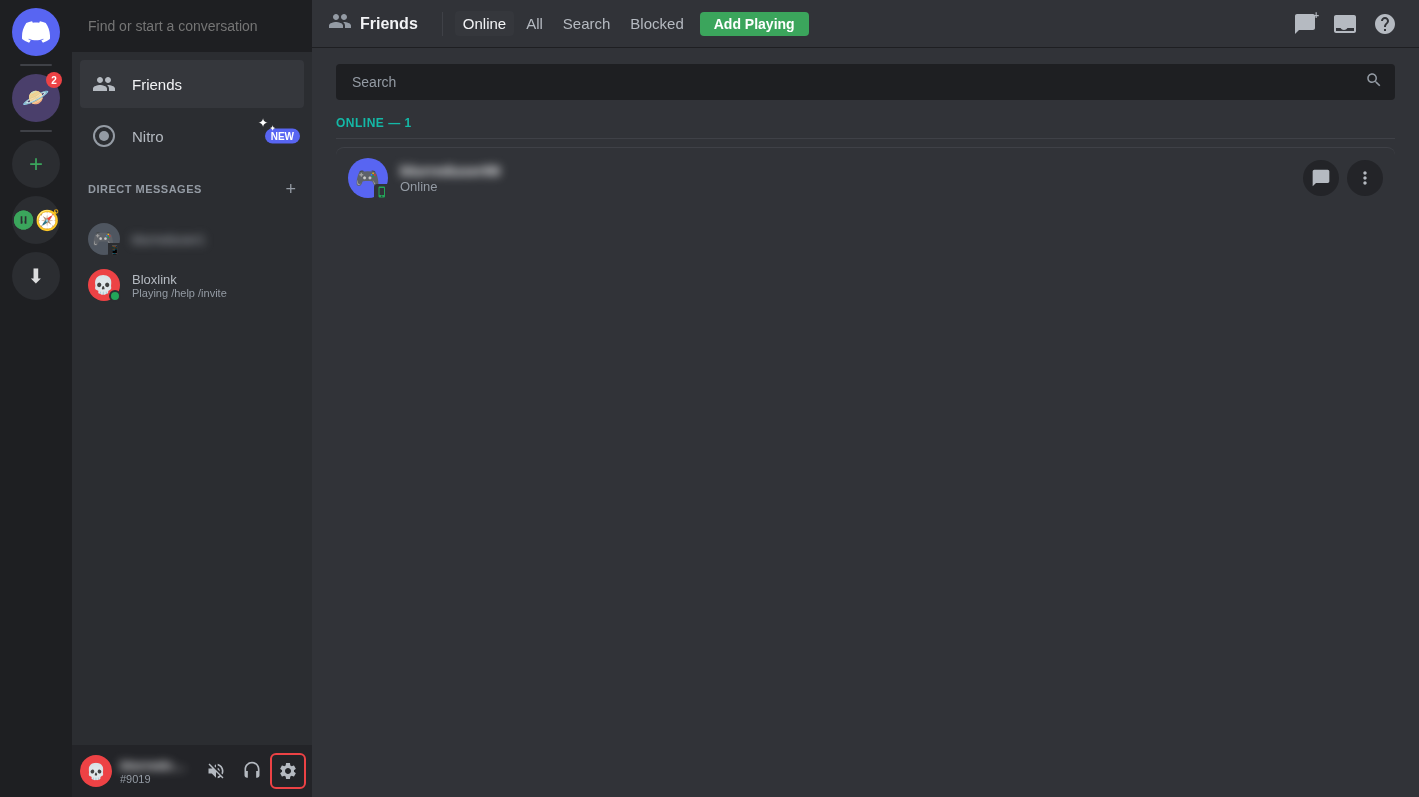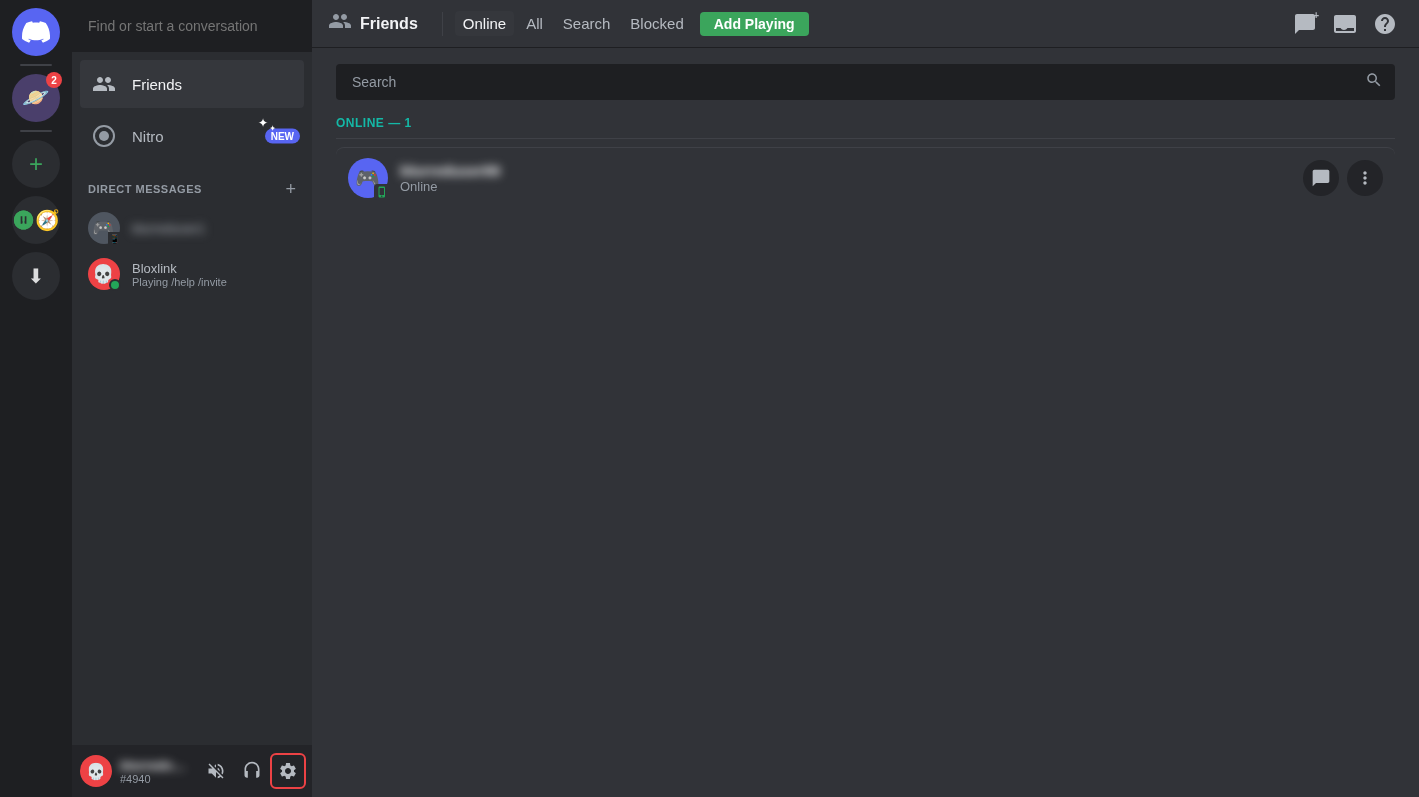--- a/index.html
+++ b/index.html
@@ -177,21 +177,21 @@
       right: 4px;
       top: 50%;
       transform: translateY(-50%);
     }
 
     .dm-section-header {
       display: flex;
       align-items: center;
       justify-content: space-between;
       padding: 16px 8px 4px 8px;
-      margin-bottom: 4px;
+      margin-bottom: 15px;
     }
 
     .dm-section-label {
       color: #949ba4;
       font-size: 11px;
       font-weight: 700;
       text-transform: uppercase;
       letter-spacing: 0.5px;
     }
 
@@ -628,21 +628,21 @@
       </div>
     </div>
   </div>
 
   <div class="user-panel">
     <div class="user-panel-avatar">
       <span>💀</span>
     </div>
     <div class="user-panel-info">
       <div class="user-panel-name blurred">blurredname</div>
-      <div class="user-panel-tag">#4940</div>
+      <div class="user-panel-tag">#9019</div>
     </div>
     <div class="user-panel-controls">
       <div class="panel-icon-btn" title="Mute">
         <svg width="20" height="20" viewBox="0 0 24 24" fill="#b5bac1">
           <path d="M16.5 12c0-1.77-1.02-3.29-2.5-4.03v2.21l2.45 2.45c.03-.2.05-.41.05-.63zm2.5 0c0 .94-.2 1.82-.54 2.64l1.51 1.51C20.63 14.91 21 13.5 21 12c0-4.28-2.99-7.86-7-8.77v2.06c2.89.86 5 3.54 5 6.71zM4.27 3L3 4.27 7.73 9H3v6h4l5 5v-6.73l4.25 4.25c-.67.52-1.42.93-2.25 1.18v2.06c1.38-.31 2.63-.95 3.69-1.81L19.73 21 21 19.73l-9-9L4.27 3zM12 4L9.91 6.09 12 8.18V4z"></path>
         </svg>
       </div>
       <div class="panel-icon-btn" title="Deafen">
         <svg width="20" height="20" viewBox="0 0 24 24" fill="#b5bac1">
           <path d="M12 1c-4.97 0-9 4.03-9 9v7c0 1.66 1.34 3 3 3h1v-8H5v-2c0-3.87 3.13-7 7-7s7 3.13 7 7v2h-2v8h1c1.66 0 3-1.34 3-3v-7c0-4.97-4.03-9-9-9z"></path>

